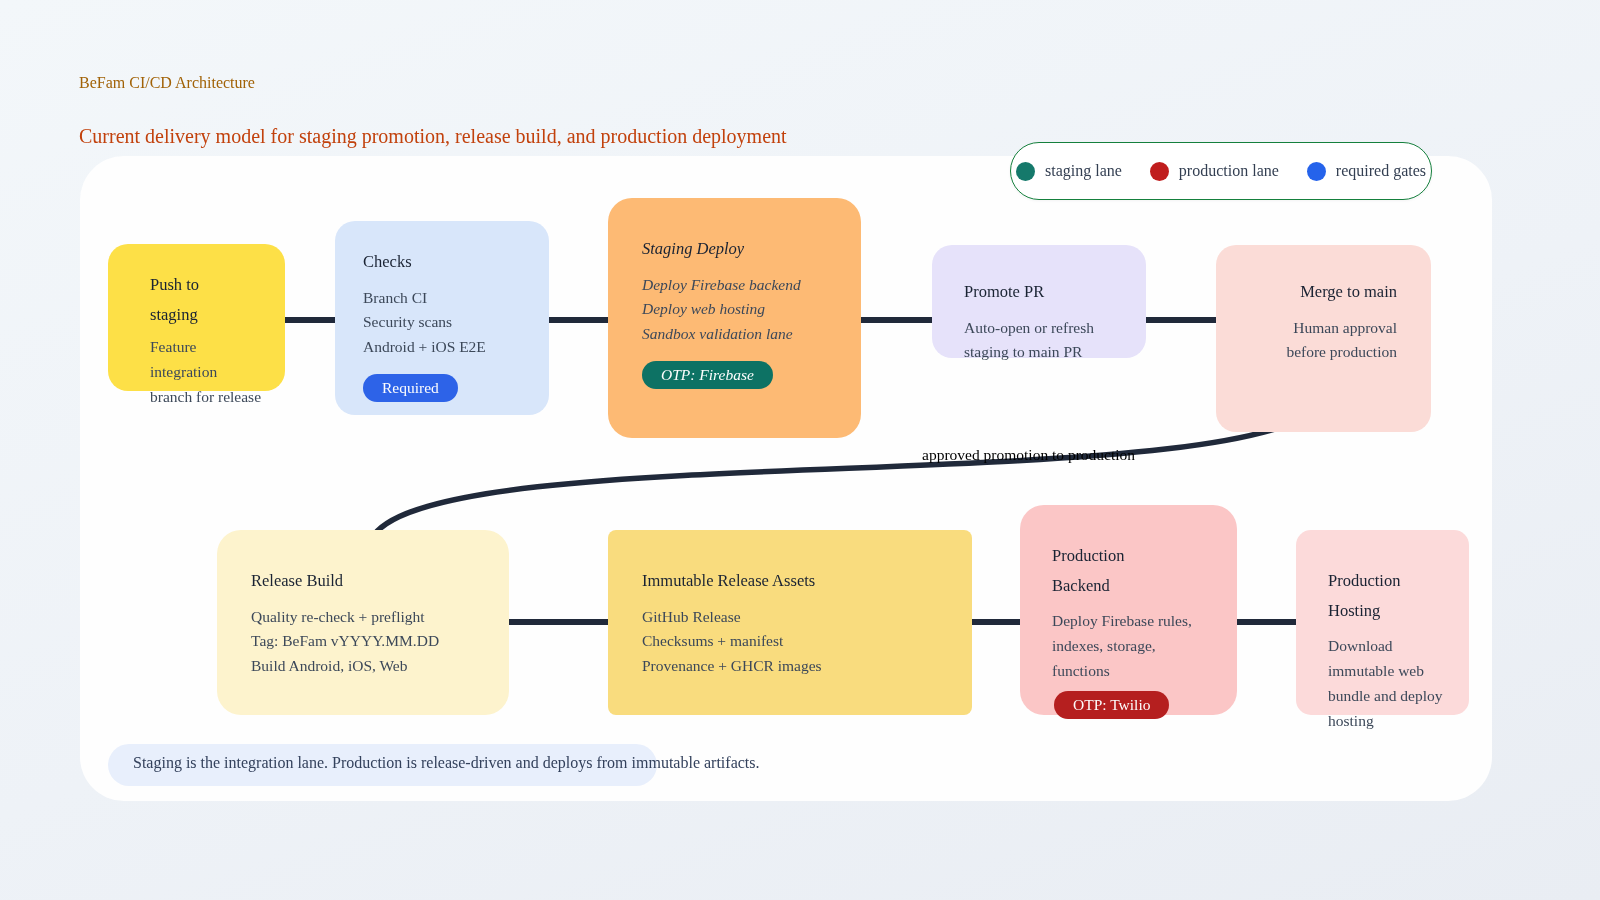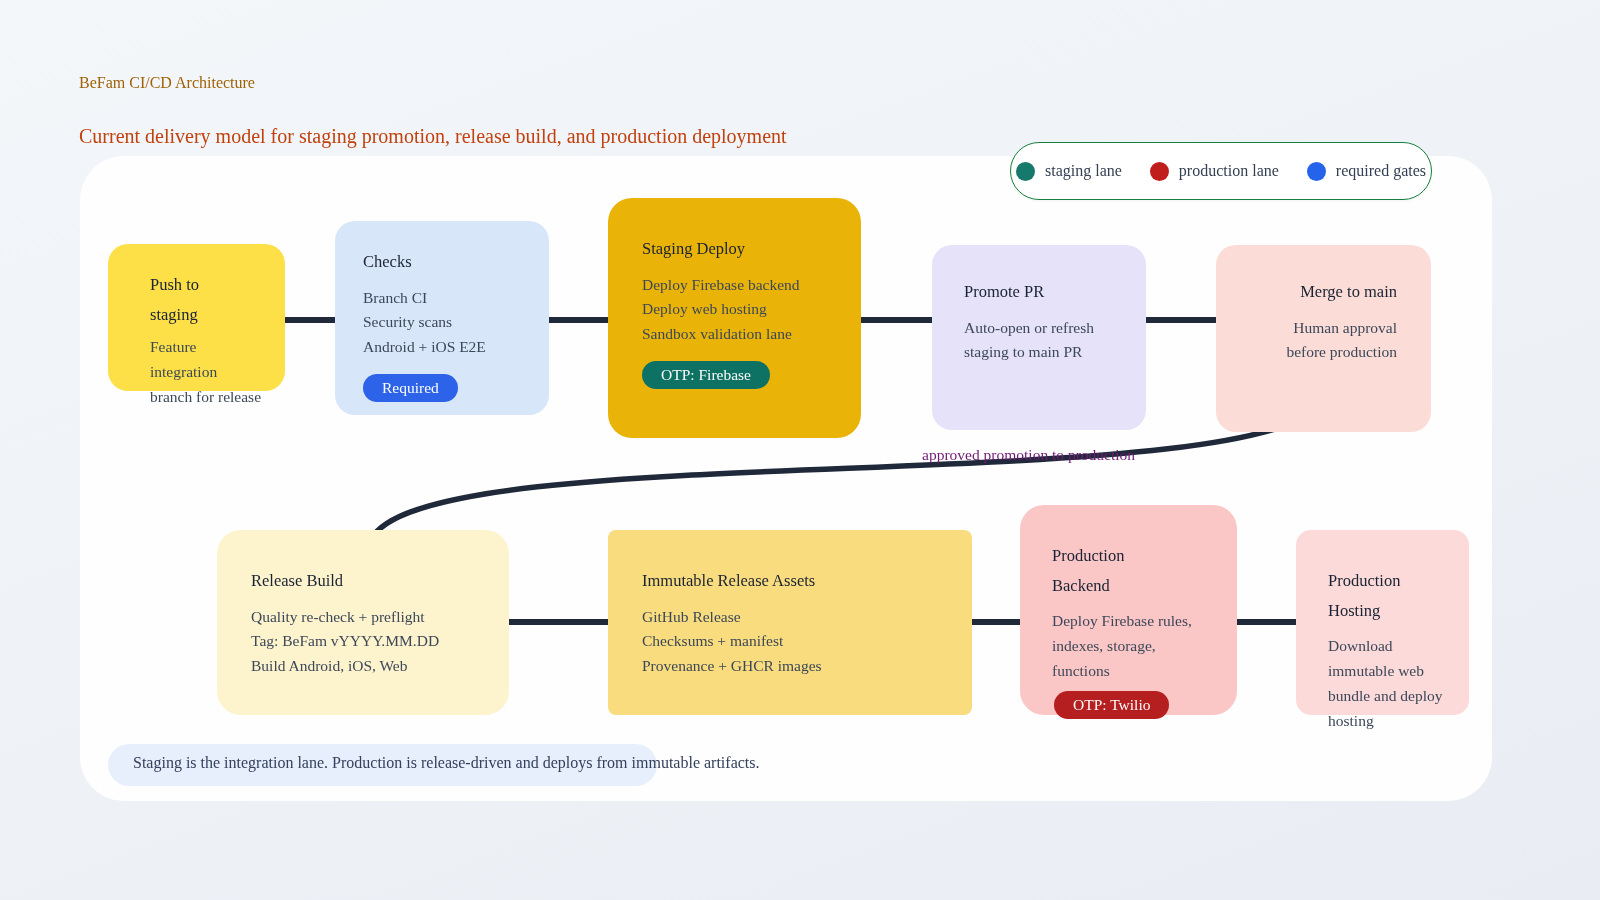--- a/index.html
+++ b/index.html
@@ -32,31 +32,31 @@
   .box { position:absolute; border-radius:20px; z-index:2; padding:30px 26px; }
   .box-title { font-size:16.5px; color:#1a2333; line-height:1.8; margin-bottom:9px; }
   .box-body { font-size:15.5px; color:#3c4859; line-height:1.6; white-space:pre-line; }
   .badge { display:inline-block; margin-top:14px; padding:5px 19px; border-radius:999px;
            color:#fdfdfd; font-size:15.5px; }
 
   .b-push    { left:108px; top:244px; width:177px; height:147px; padding:26px 22px; }
   .b-push .box-title { max-width:70px; margin-bottom:6px; }
   .b-checks  { left:335px; top:221px; width:214px; height:194px; padding:26px 28px; }
   .b-staging { left:608px; top:198px; width:253px; height:240px; border-radius:24px; padding:36px 34px; }
-  .b-promote { left:932px; top:245px; width:214px; height:185px; padding:32px 32px; }
+  .b-promote { left:932px; top:245px; width:214px; height:113px; padding:32px 32px; }
   .b-merge   { left:1216px; top:245px; width:215px; height:187px; padding:32px 34px;text-align:right; }
   .b-release { left:217px; top:530px; width:292px; height:185px; border-radius:24px; padding:36px 34px; }
   .b-assets  { left:608px; top:530px; width:364px; height:185px; border-radius:8px; padding:36px 34px; }
   .b-prodbe  { left:1020px; top:505px; width:217px; height:210px; border-radius:24px; padding:36px 32px 0 32px; }
   .b-prodbe .box-title { max-width:95px; }
   .b-prodbe .badge { margin-top:7px; margin-left:2px; }
   .b-prodho  { left:1296px; top:530px; width:173px; height:185px; padding:36px 18px 0 32px; }
   .b-prodho .box-title { max-width:95px; }
 
-  .curve-label { position:absolute; left:922px; top:446px; font-size:15.5px; color:#701a75; z-index:2;text-align:center; }
+  .curve-label { position:absolute; left:922px; top:446px; font-size:15.5px; color:#000000; z-index:2;text-align:center; }
 
   .note-pill { position:absolute; left:108px; top:744px; width:549px; height:42px;
                background:#e8effc; border-radius:21px; z-index:2; }
   .note-text { position:absolute; left:25px; top:10px; font-size:16px; color:#33415c; white-space:nowrap; }
 </style>
 </head>
 <body>
 
 <div class="stage">
 
@@ -99,21 +99,21 @@
   </div>
 
   <div class="box b-checks" style="background: rgb(216, 230, 250);">
     <div class="box-title">Checks</div>
     <div class="box-body">Branch CI
 Security scans
 Android + iOS E2E</div>
     <span class="badge" style="background: rgb(45, 99, 232);">Required</span>
   </div>
 
-  <div class="box b-staging" style="background: #eab308;">
+  <div class="box b-staging" style="background: #fdba74; font-style: italic;">
     <div class="box-title">Staging Deploy</div>
     <div class="box-body">Deploy Firebase backend
 Deploy web hosting
 Sandbox validation lane</div>
     <span class="badge" style="background: rgb(13, 114, 100);">OTP: Firebase</span>
   </div>
 
   <div class="box b-promote" style="background: rgb(230, 226, 250);">
     <div class="box-title">Promote PR</div>
     <div class="box-body">Auto-open or refresh staging to main PR</div>

